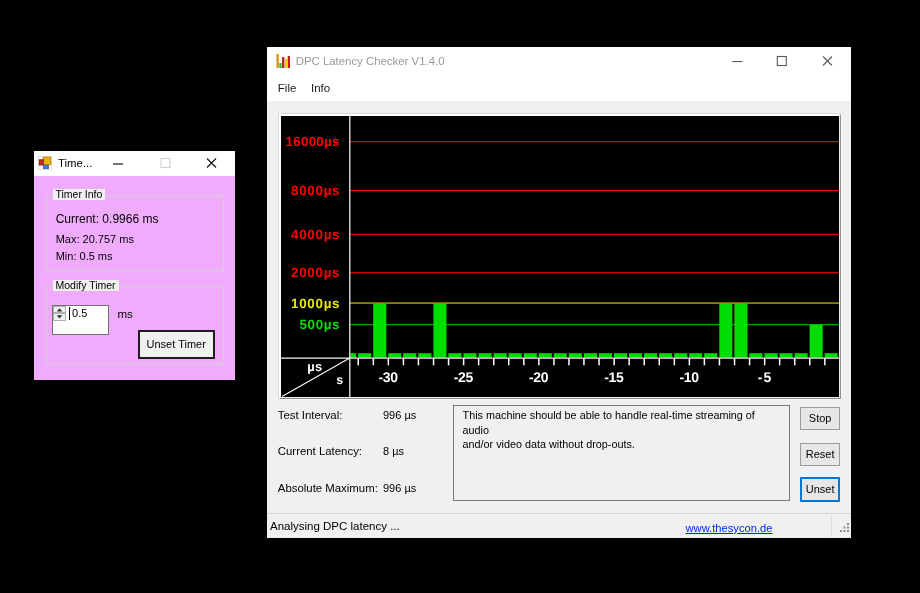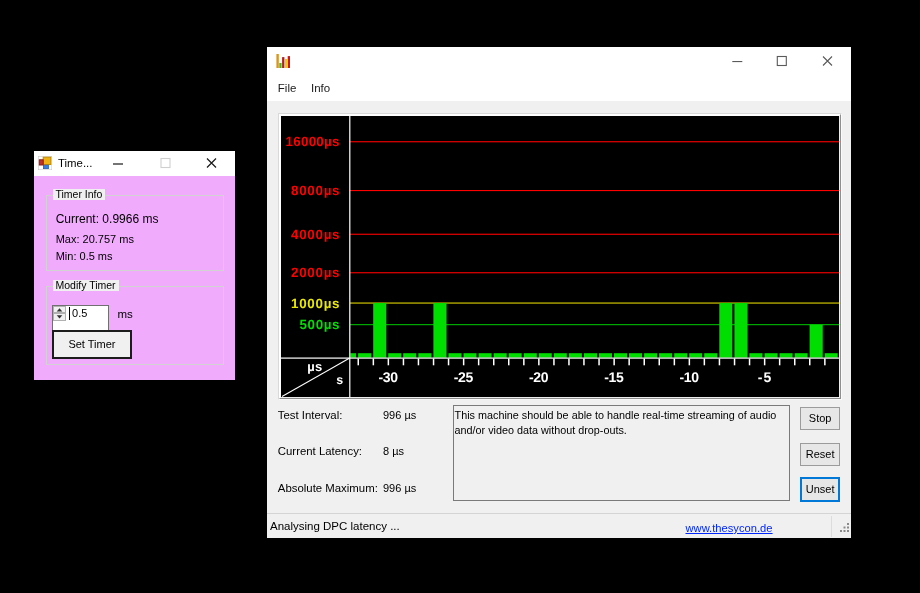--- a/index.html
+++ b/index.html
@@ -6,21 +6,21 @@
 #mw{left:266.5px;top:46.5px;width:584.5px;height:491.5px;background:#f0f0f0}
 #mw .tbar{left:0;top:0;width:100%;height:28.5px;background:#fff}
 #mw .mbar{left:0;top:28.5px;width:100%;height:26px;background:#fff}
 .mtitle{left:29.2px;top:0;height:28.5px;line-height:29.5px;font-size:11.4px;color:#999}
 .menu{top:28.5px;height:26px;line-height:26px;font-size:11.5px;color:#1a1a1a}
 #chartbox{left:11px;top:66px;width:564.5px;height:287px;border:1px solid;border-color:#d9d9d9 #fafafa #fafafa #d9d9d9}
 #chartmid{left:0;top:0;width:562.5px;height:285px;border:1px solid;border-color:#fff #8f8f8f #8f8f8f #fff}
 #chartin{left:0;top:0;width:560.5px;height:283px;border:1px solid;border-color:#fff #ededed #ededed #fff;background:#000}
 .lbl{font-size:11.4px;color:#000}
 .val{font-size:11px;color:#000}
-#tbox{left:186.1px;top:358.8px;width:337.3px;height:95.5px;border:1px solid #7a7a7a;background:#f0f0f0;font-size:10.8px;color:#000;padding:2px 1px;line-height:14.3px}
+#tbox{left:186.1px;top:358.8px;width:337.3px;height:95.5px;border:1px solid #7a7a7a;background:#f0f0f0;font-size:10.8px;color:#000;padding:2px 9px;line-height:14.3px}
 .btn{left:533.8px;width:39.7px;height:22.8px;background:#e7e7e7;border:1px solid #9b9b9b;font-size:11px;color:#000;text-align:center;line-height:21px}
 #exitbtn{height:24.5px;border:2px solid #0078d7;line-height:20px}
 #sbar{left:0;top:466.6px;width:100%;height:25px;background:#f0f0f0;border-top:1px solid #d4d4d4}
 #sbar .stext{left:3.5px;top:5.8px;font-size:11.5px;color:#000}
 #sbar .slink{left:419px;top:8px;font-size:11.2px;color:#0026ff;text-decoration:underline}
 #sbar .sep{left:564.1px;top:2px;width:1px;height:21px;background:#dcdcdc}
 #tw{left:33.5px;top:150.5px;width:201.5px;height:229px;background:#f0abfc}
 #tw .tbar2{left:0;top:0;width:100%;height:25px;background:#fff}
 .ttitle{left:24.5px;top:0;height:25px;line-height:25px;font-size:11.4px;color:#000}
 .gbox{border:1px solid #d2d2d2;background:transparent}
@@ -35,20 +35,21 @@
   <div class="abs tbar"></div>
   <div class="abs mbar"></div>
 
   <svg class="abs" style="left:9.5px;top:6.5px" width="16" height="16" viewBox="0 0 16 16">
     <rect x="0.4" y="1" width="2.4" height="14" fill="#dd9419"></rect>
     <rect x="3.3" y="10" width="2.3" height="5" fill="#3dbb28"></rect>
     <rect x="6.1" y="4.1" width="2.3" height="10.9" fill="#b21d1d"></rect>
     <rect x="8.9" y="6" width="2.3" height="9" fill="#e3cf0e"></rect>
     <rect x="11.7" y="3.1" width="2.3" height="11.9" fill="#d41313"></rect>
   </svg>
+  <div class="abs mtitle">DPC Latency Checker V1.4.0</div>
 
   <svg class="abs" style="left:460px;top:0" width="120" height="28" viewBox="0 0 120 28">
     <rect x="5.3" y="14" width="10" height="1.1" fill="#5a5a5a"></rect>
     <rect x="50.3" y="9.5" width="9" height="9" fill="none" stroke="#5a5a5a" stroke-width="1.1"></rect>
     <path d="M96 9.5 L105 18.5 M105 9.5 L96 18.5" stroke="#5a5a5a" stroke-width="1.1"></path>
   </svg>
   <div class="abs menu" style="left:11.3px">File</div>
   <div class="abs menu" style="left:44.5px">Info</div>
 
   <div class="abs" id="chartbox">
@@ -216,14 +217,14 @@
       <div class="abs" style="left:0;top:7.2px;width:13px;height:7.2px;border:1px solid #b0b0b0;background:#f0f0f0"></div>
       <svg class="abs" style="left:0;top:0" width="13" height="15" viewBox="0 0 13 15">
         <path d="M6.5 2.2 L9.3 5.4 L3.7 5.4 Z" fill="#303030"></path>
         <path d="M6.5 12.4 L9.3 9.2 L3.7 9.2 Z" fill="#303030"></path>
       </svg>
     </div>
     <div class="abs" style="left:16.5px;top:1px;width:1.2px;height:13.4px;background:#000"></div>
     <div class="abs" style="left:19.5px;top:1.5px;font-size:11px">0.5</div>
   </div>
   <div class="abs" style="left:83.9px;top:157.5px;font-size:11.5px">ms</div>
-  <div class="abs tmbtn" style="left:18.5px;width:79.9px">Set Timer</div>
+  <div class="abs tmbtn" style="left:104px;width:77.4px">Unset Timer</div>
 </div>
 
 </body></html>

